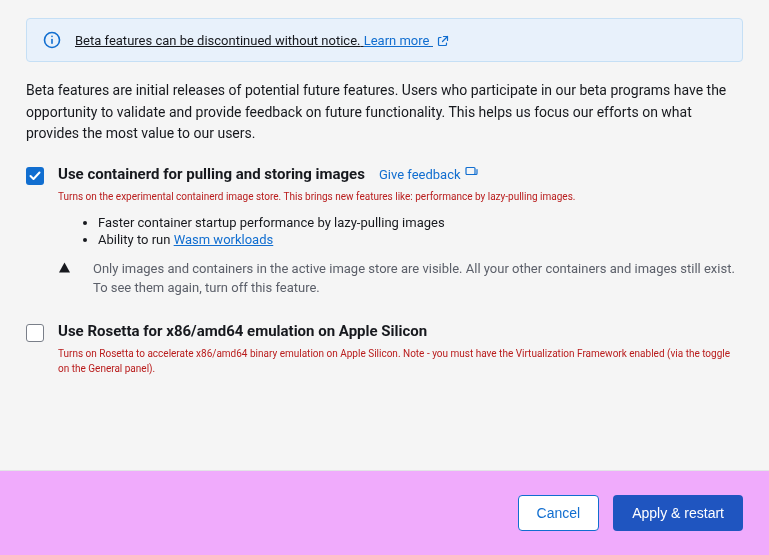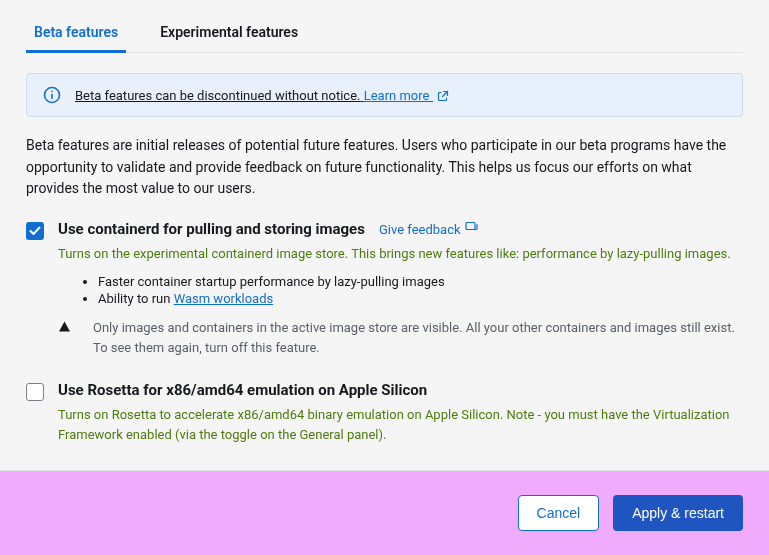--- a/index.html
+++ b/index.html
@@ -116,22 +116,22 @@
   }
   .feedback-link {
     color: #116ed0;
     font-size: 13px;
     cursor: pointer;
     display: inline-flex;
     align-items: center;
     gap: 4px;
   }
   .feature-desc {
-    font-size: 13px;
-    color: #4d7c0f;
+    font-size: 10px;
+    color: #b91c1c;
     line-height: 1.55;
   }
   .feature-details ul {
     list-style: disc;
     margin: 10px 0 12px 40px;
     font-size: 13px;
     color: #17191e;
   }
   .feature-details ul li { margin-bottom: 2px; }
   .warning-row {
@@ -168,24 +168,20 @@
     background: #1f55c0;
     color: #fff;
   }
 </style>
 </head>
 <body>
 
 <div class="page">
   <div class="content">
 
-    <div class="tabs">
-      <div class="tab active">Beta features</div>
-      <div class="tab">Experimental features</div>
-    </div>
 
     <div class="info-banner">
       <span class="info-icon-wrap">
         <svg width="18" height="18" viewBox="0 0 18 18" fill="none">
           <circle cx="9" cy="9" r="7.5" stroke="#116ed0" stroke-width="1.6"></circle>
           <rect x="8.2" y="7.8" width="1.6" height="5.2" rx="0.8" fill="#116ed0"></rect>
           <rect x="8.2" y="4.6" width="1.6" height="1.6" rx="0.8" fill="#116ed0"></rect>
         </svg>
       </span>
       <div>

